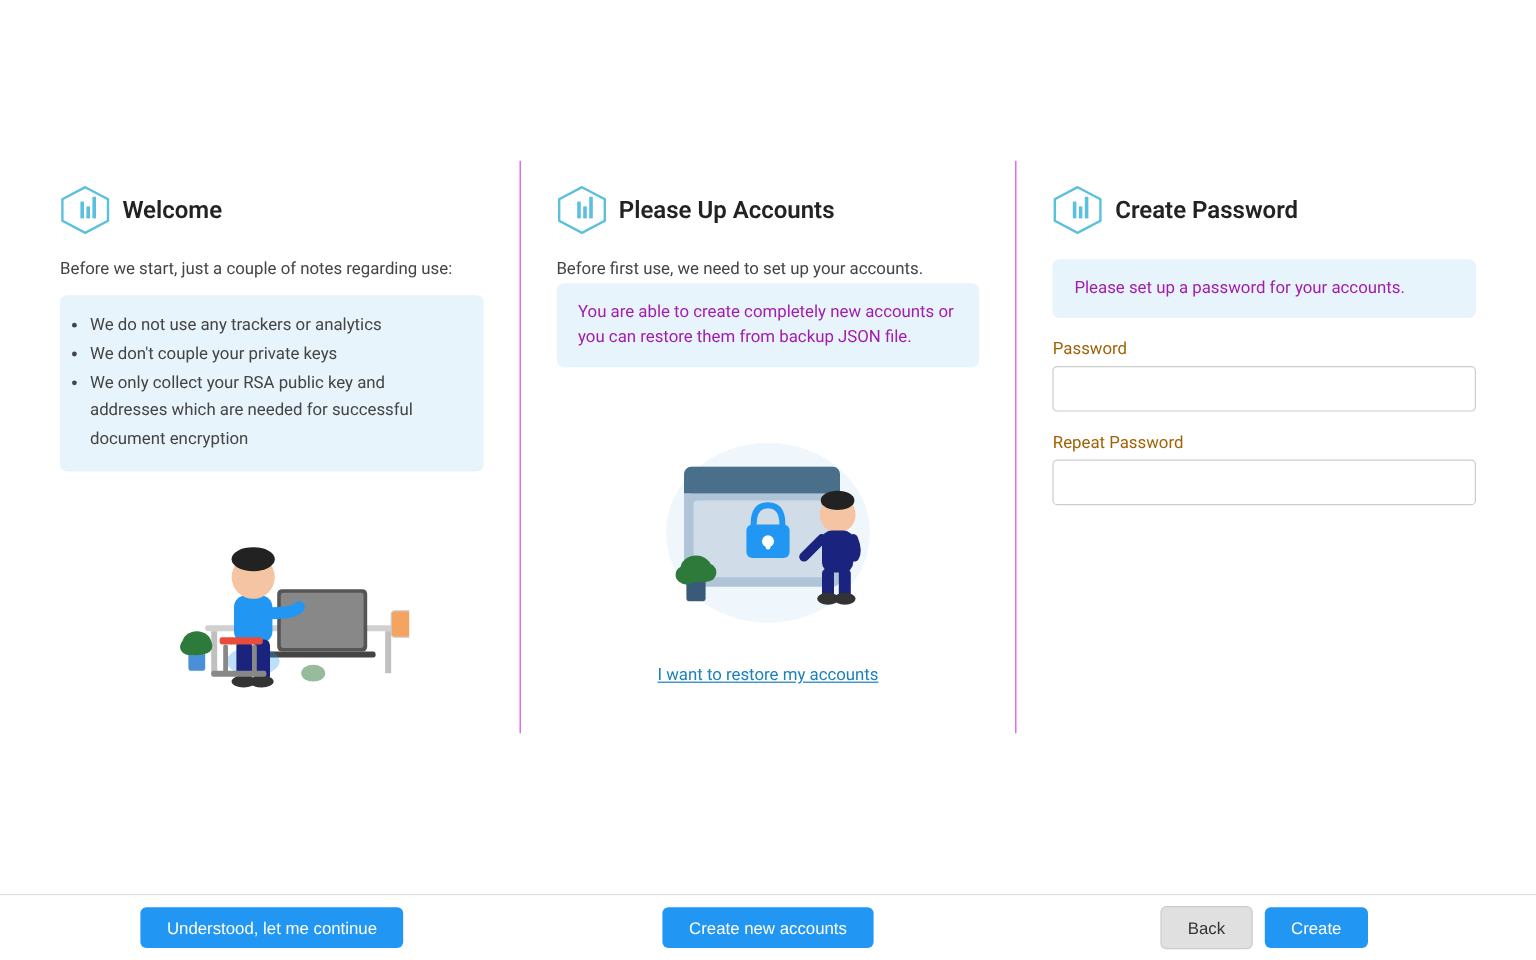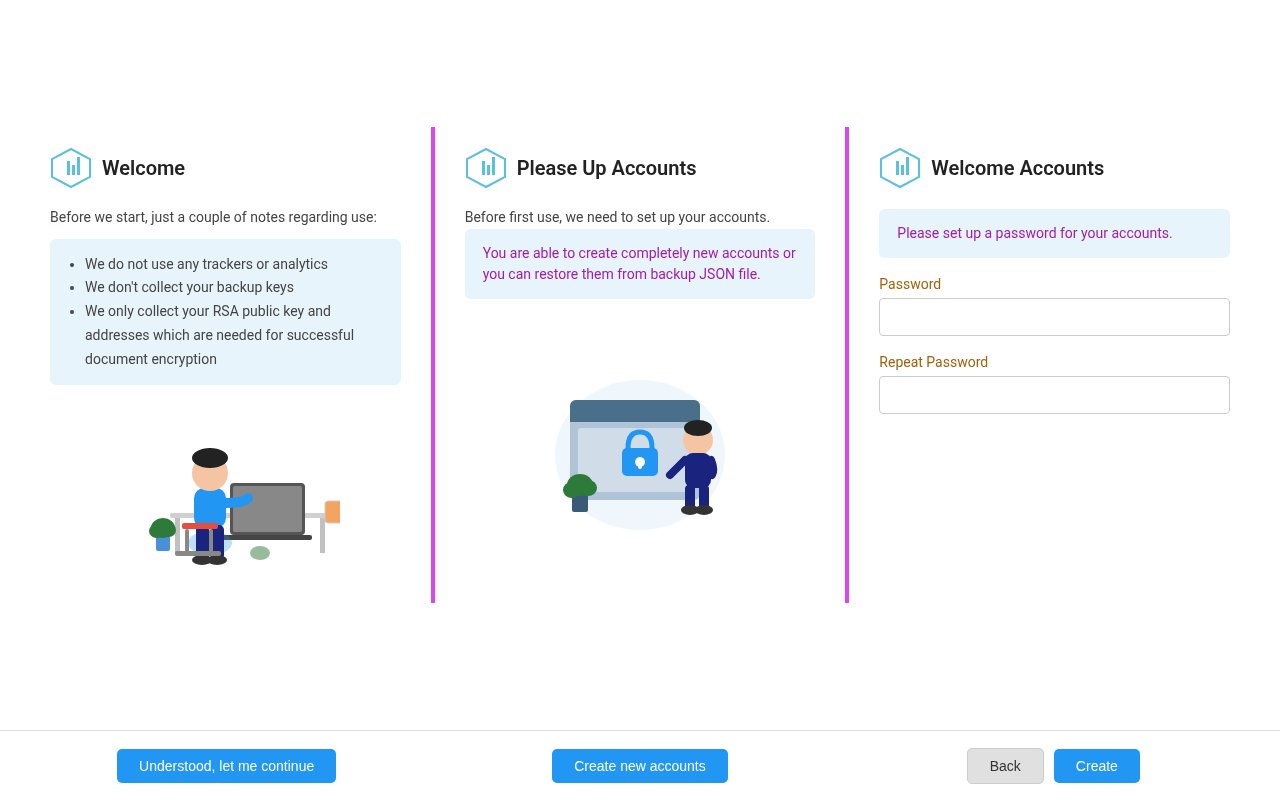--- a/index.html
+++ b/index.html
@@ -20,21 +20,21 @@
     }
     .panels-container {
       display: flex;
       width: 1240px;
       gap: 0;
     }
     .panel {
       flex: 1;
       padding: 20px 30px 30px 30px;
       position: relative;
-      border-right: 4px solid #d946ef;
+      border-right: 1px solid #d946ef;
       display: flex;
       flex-direction: column;
     }
     .panel:last-child {
       border-right: none;
     }
     .panel-header {
       display: flex;
       align-items: center;
       gap: 10px;
@@ -61,21 +61,21 @@
     .bullet-list {
       background: #e8f4fb;
       border-radius: 6px;
       padding: 14px 18px 14px 22px;
       font-size: 14px;
       color: #444;
       margin-bottom: 18px;
       line-height: 1.7;
     }
     .bullet-list li {
-      margin-left: 13px;
+      margin-left: 3px;
     }
     .panel-illustration {
       flex: 1;
       display: flex;
       align-items: center;
       justify-content: center;
       min-height: 160px;
     }
     .restore-link {
       text-align: center;
@@ -101,21 +101,21 @@
       height: 38px;
       border: 1px solid #ccc;
       border-radius: 4px;
       padding: 0 10px;
       font-size: 14px;
       outline: none;
     }
     
     .footer-bar {
       border-top: 1px solid #e0e0e0;
-      height: 70px;
+      height: 55px;
       display: flex;
       align-items: center;
       justify-content: space-around;
       padding: 0 20px;
       background: #fff;
     }
     .footer-section {
       flex: 1;
       display: flex;
       justify-content: center;
@@ -154,21 +154,21 @@
           <polygon points="21,2 40,12 40,30 21,40 2,30 2,12" stroke="#5bc0de" stroke-width="2" fill="none"></polygon>
           <rect x="17" y="14" width="3" height="14" fill="#5bc0de"></rect>
           <rect x="22" y="18" width="3" height="10" fill="#5bc0de"></rect>
           <rect x="27" y="10" width="3" height="18" fill="#5bc0de"></rect>
         </svg>
         <span class="panel-title">Welcome</span>
       </div>
       <p style="font-size:14px; color:#444; margin-bottom:14px;">Before we start, just a couple of notes regarding use:</p>
       <ul class="bullet-list">
         <li>We do not use any trackers or analytics</li>
-        <li>We don't collect your backup keys</li>
+        <li>We don't couple your private keys</li>
         <li>We only collect your RSA public key and addresses which are needed for successful document encryption</li>
       </ul>
       <div class="panel-illustration">
 
         <svg width="230" height="170" viewBox="0 0 230 170">
 
           <rect x="60" y="110" width="160" height="5" rx="2" fill="#d0d0d0"></rect>
           <rect x="65" y="115" width="5" height="35" fill="#c0c0c0"></rect>
           <rect x="210" y="115" width="5" height="35" fill="#c0c0c0"></rect>
 
@@ -251,31 +251,32 @@
           <rect x="155" y="103" width="26" height="35" rx="8" fill="#1a237e"></rect>
           <rect x="155" y="135" width="10" height="25" rx="4" fill="#1a237e"></rect>
           <rect x="169" y="135" width="10" height="25" rx="4" fill="#1a237e"></rect>
           <ellipse cx="160" cy="160" rx="9" ry="5" fill="#333"></ellipse>
           <ellipse cx="174" cy="160" rx="9" ry="5" fill="#333"></ellipse>
 
           <path d="M155 110 Q145 120 140 125" stroke="#1a237e" stroke-width="8" stroke-linecap="round" fill="none"></path>
           <path d="M181 110 Q185 120 182 125" stroke="#1a237e" stroke-width="8" stroke-linecap="round" fill="none"></path>
         </svg>
       </div>
+      <div class="restore-link">I want to restore my accounts</div>
     </div>
 
     <div class="panel">
       <div class="panel-header">
         <svg class="panel-icon" viewBox="0 0 42 42" fill="none" xmlns="http://www.w3.org/2000/svg">
           <polygon points="21,2 40,12 40,30 21,40 2,30 2,12" stroke="#5bc0de" stroke-width="2" fill="none"></polygon>
           <rect x="17" y="14" width="3" height="14" fill="#5bc0de"></rect>
           <rect x="22" y="18" width="3" height="10" fill="#5bc0de"></rect>
           <rect x="27" y="10" width="3" height="18" fill="#5bc0de"></rect>
         </svg>
-        <span class="panel-title">Welcome Accounts</span>
+        <span class="panel-title">Create Password</span>
       </div>
       <div class="info-box">
         <span>Please set up a password for your accounts.</span>
       </div>
       <div class="form-group">
         <label class="form-label">Password</label>
         <input type="password" class="form-input" placeholder="" style="">
       </div>
       <div class="form-group">
         <label class="form-label">Repeat Password</label>

